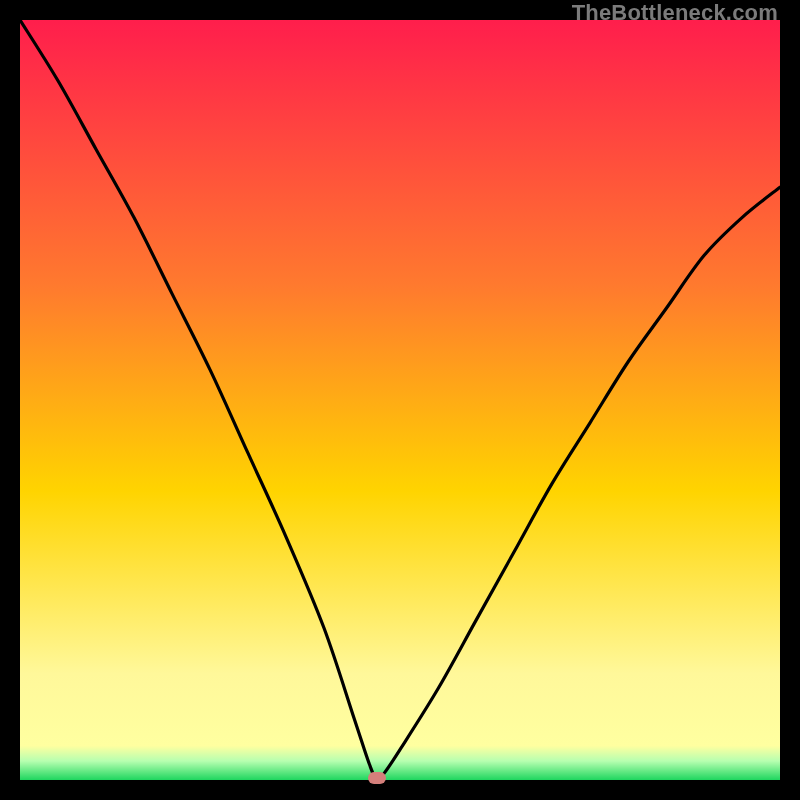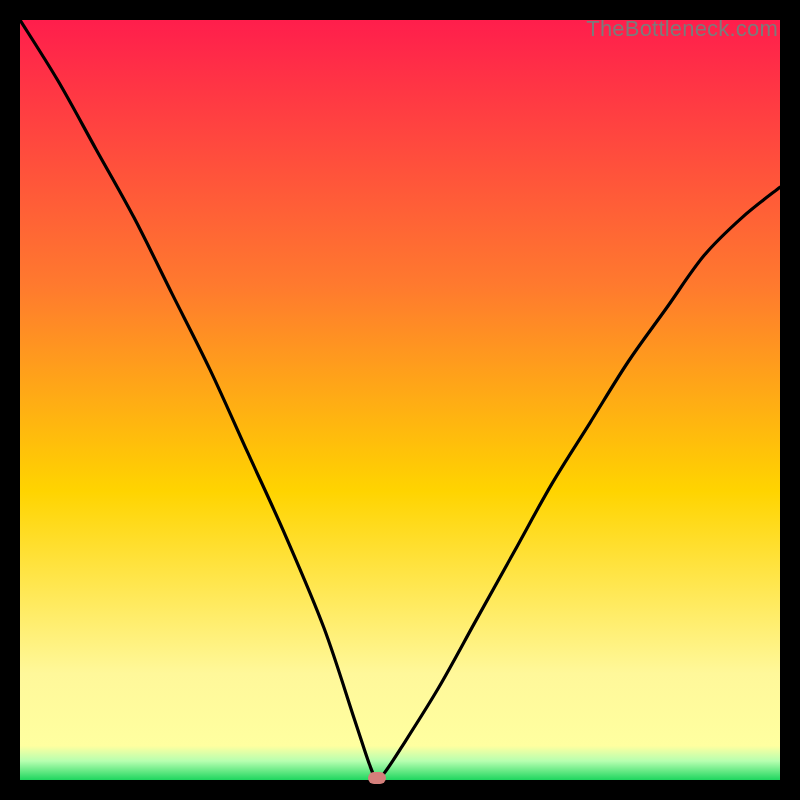--- a/index.html
+++ b/index.html
@@ -22,25 +22,25 @@
   .plot-bg {
     position: absolute;
     left: 0;
     top: 0;
     width: 760px;
     height: 760px;
     
   }
   .watermark {
     position: absolute;
-    top: 16px;
+    top: 0px;
     right: 22px;
     color: #7b7b7b;
     font-size: 22px;
-    font-weight: 400;
+    font-weight: 700;
     letter-spacing: 0.2px;
     z-index: 10;
     user-select: none;
   }
   svg.curve {
     position: absolute;
     left: 20px;
     top: 20px;
     width: 760px;
     height: 760px;

